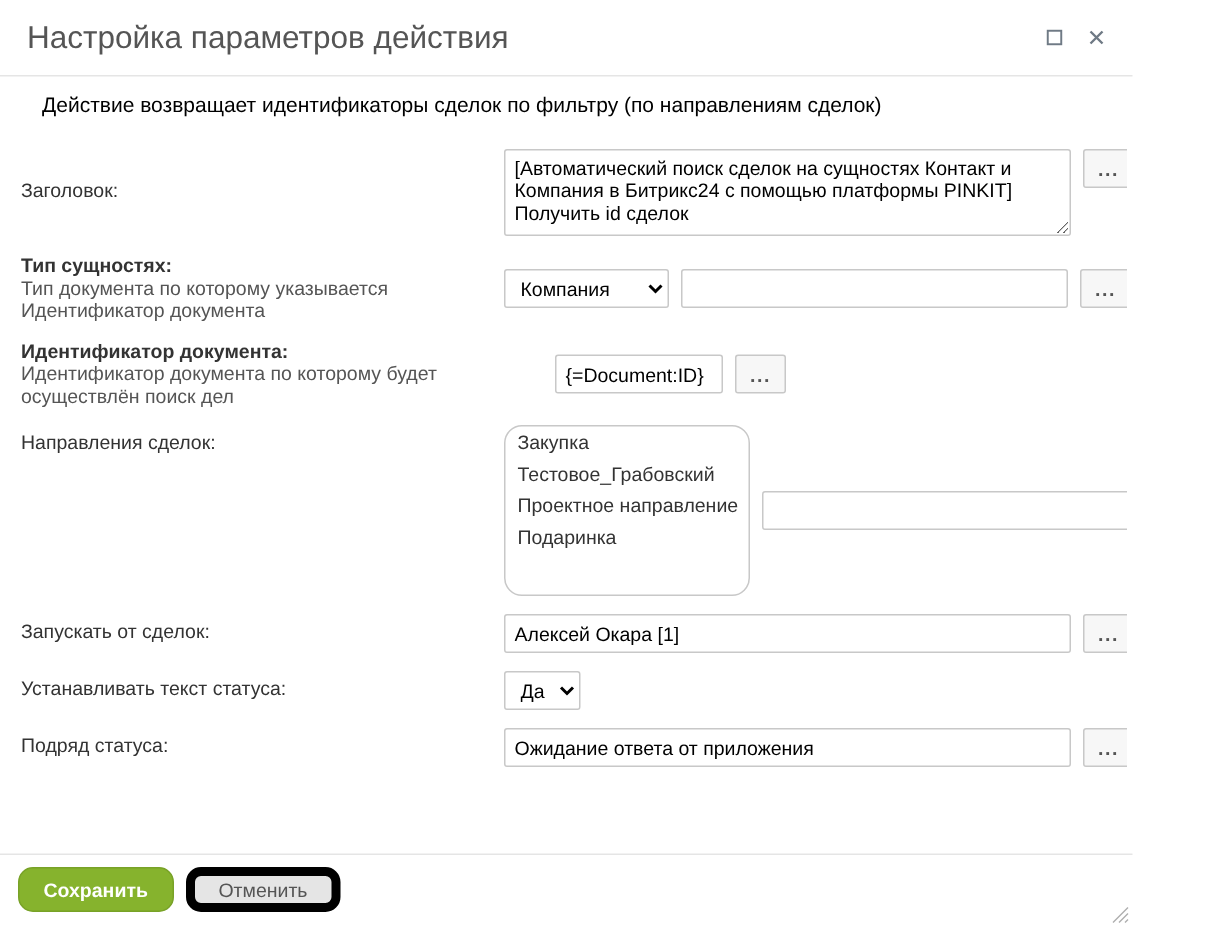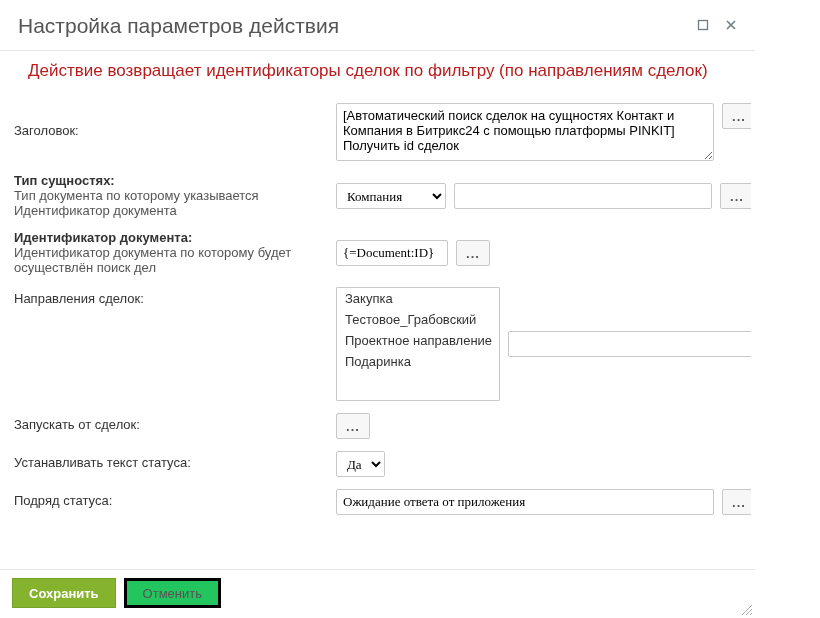--- a/index.html
+++ b/index.html
@@ -37,22 +37,22 @@
     gap: 16px;
     color: #6f7a85;
   }
   .win-controls span { cursor: pointer; font-size: 14px; line-height: 1; }
   .hr {
     height: 1px; background: #e5e5e5;
     margin: 0;
   }
   .desc {
     padding: 10px 14px;
-    color: #b91c1c;
-    font-size: 17px;
+    color: #000000;
+    font-size: 14px;
   }
   .body-wrap {
     flex: 1;
     position: relative;
     overflow: hidden;
   }
   .scroll-area {
     position: absolute;
     inset: 0 4px 0 0;
     overflow-y: scroll;
@@ -105,35 +105,35 @@
     color:#555;
     letter-spacing:1px;
   }
   .id-link { color:#1e5fbf; text-decoration:underline; cursor:pointer; margin-left:4px; align-self: center; }
 
   select, input[type=text] {
     height: 26px;
     border: 1px solid #c8c8c8;
     border-radius: 2px;
     padding: 2px 6px;
-    font-family: Liberation Serif, serif;
+    font-family: Liberation Sans, sans-serif;
     font-size: 13px;
     background:#fff;
   }
   select.doc-type { width: 110px; }
   input.doc-extra { width: 258px; }
-  input.doc-id { width: 112px; }
+  input.doc-id { width: 112px; margin-left: 34px; }
   input.runas { width: 378px; }
   input.status-text { width: 378px; }
 
   .listbox {
     width: 164px;
     height: 114px;
     border: 1px solid #c8c8c8;
-    border-radius: 1px;
+    border-radius: 12px;
     overflow-y: scroll;
     background:#fff;
     font-size:13px;
   }
   .listbox::-webkit-scrollbar { width: 14px; }
   .listbox::-webkit-scrollbar-track { background: #f1f1f1; }
   .listbox::-webkit-scrollbar-thumb { background: #c4c4c4; }
   .listbox div { padding: 3px 8px; cursor:default; white-space:nowrap; }
   input.dir-extra { width: 300px; height:26px; }
 
@@ -142,34 +142,34 @@
   .footer {
     border-top: 1px solid #e5e5e5;
     padding: 8px 12px 10px 12px;
     display:flex;
     gap: 8px;
     background:#fff;
   }
   .btn {
     height: 30px;
     padding: 0 16px;
-    border-radius: 0;
+    border-radius: 10px;
     font-size: 13px;
     cursor:pointer;
     display:inline-flex; align-items:center;
   }
   .btn-save {
     background:#86b32d;
     border:1px solid #78a227;
     color:#fff;
     font-weight:700;
   }
   .btn-cancel {
-    background:#22c55e;
-    border:3px solid #000000;
+    background:#e5e5e5;
+    border:6px solid #000000;
     color:#555;
   }
   .resize-grip {
     position:absolute; right:2px; bottom:2px;
     width:14px; height:14px;
     color:#b0b0b0;
     pointer-events:none;
   }
   .resize-grip svg { display:block; }
 </style>
@@ -253,20 +253,21 @@
 
           </div>
         </div>
       </div>
 
       <div class="form-row">
         <div class="label-col" style="padding-top:4px;">
           <span>Запускать от сделок:</span>
         </div>
         <div class="ctrl-col">
+          <input type="text" class="runas" value="Алексей Окара [1]" style="">
           <div class="dots-btn">...</div>
         </div>
       </div>
 
       <div class="form-row">
         <div class="label-col" style="padding-top:4px;">
           <span>Устанавливать текст статуса:</span>
         </div>
         <div class="ctrl-col">
           <select>

